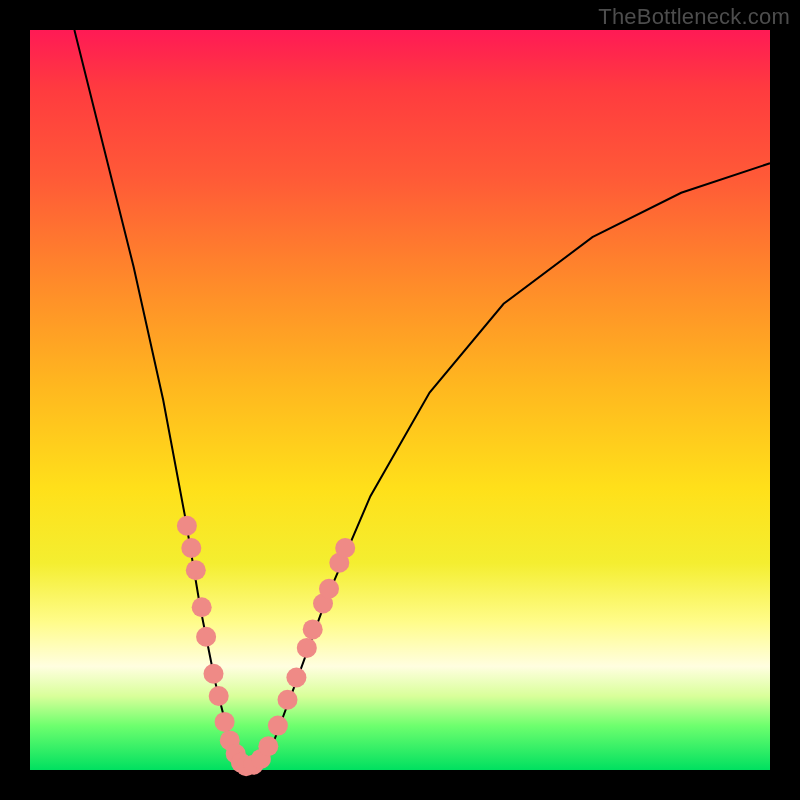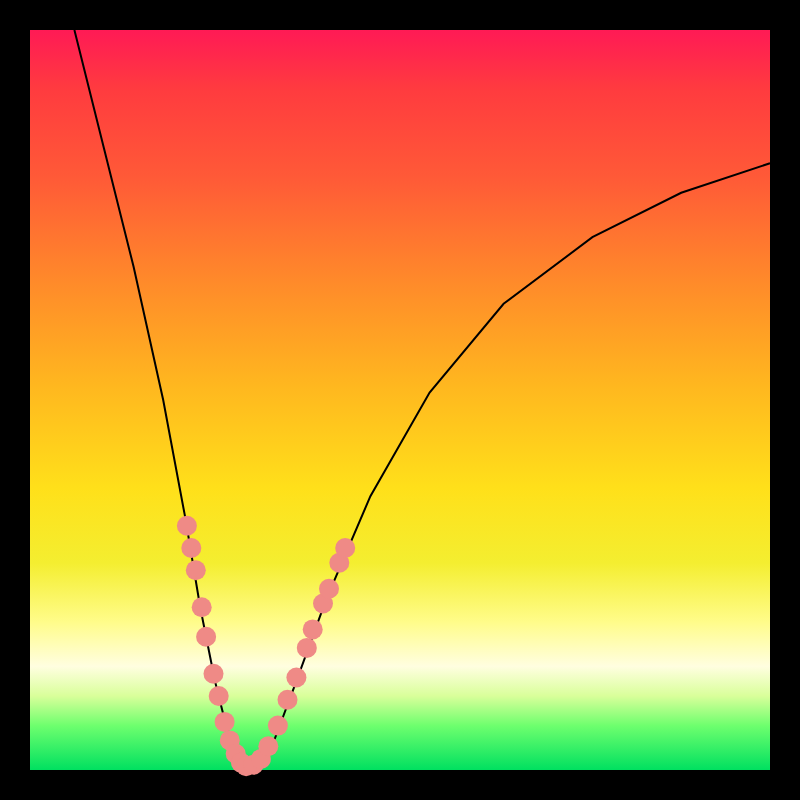--- a/index.html
+++ b/index.html
@@ -96,13 +96,14 @@
           <circle cx="266.4" cy="647.5" r="10" class="dot"></circle>
           <circle cx="276.8" cy="617.9" r="10" class="dot"></circle>
           <circle cx="282.7" cy="599.4" r="10" class="dot"></circle>
           <circle cx="293.0" cy="573.5" r="10" class="dot"></circle>
           <circle cx="299.0" cy="558.7" r="10" class="dot"></circle>
           <circle cx="309.3" cy="532.8" r="10" class="dot"></circle>
           <circle cx="315.2" cy="518.0" r="10" class="dot"></circle>
         </g>
     </svg>
   </div>
+  <div class="watermark">TheBottleneck.com</div>
 </div>
 
 </body></html>

